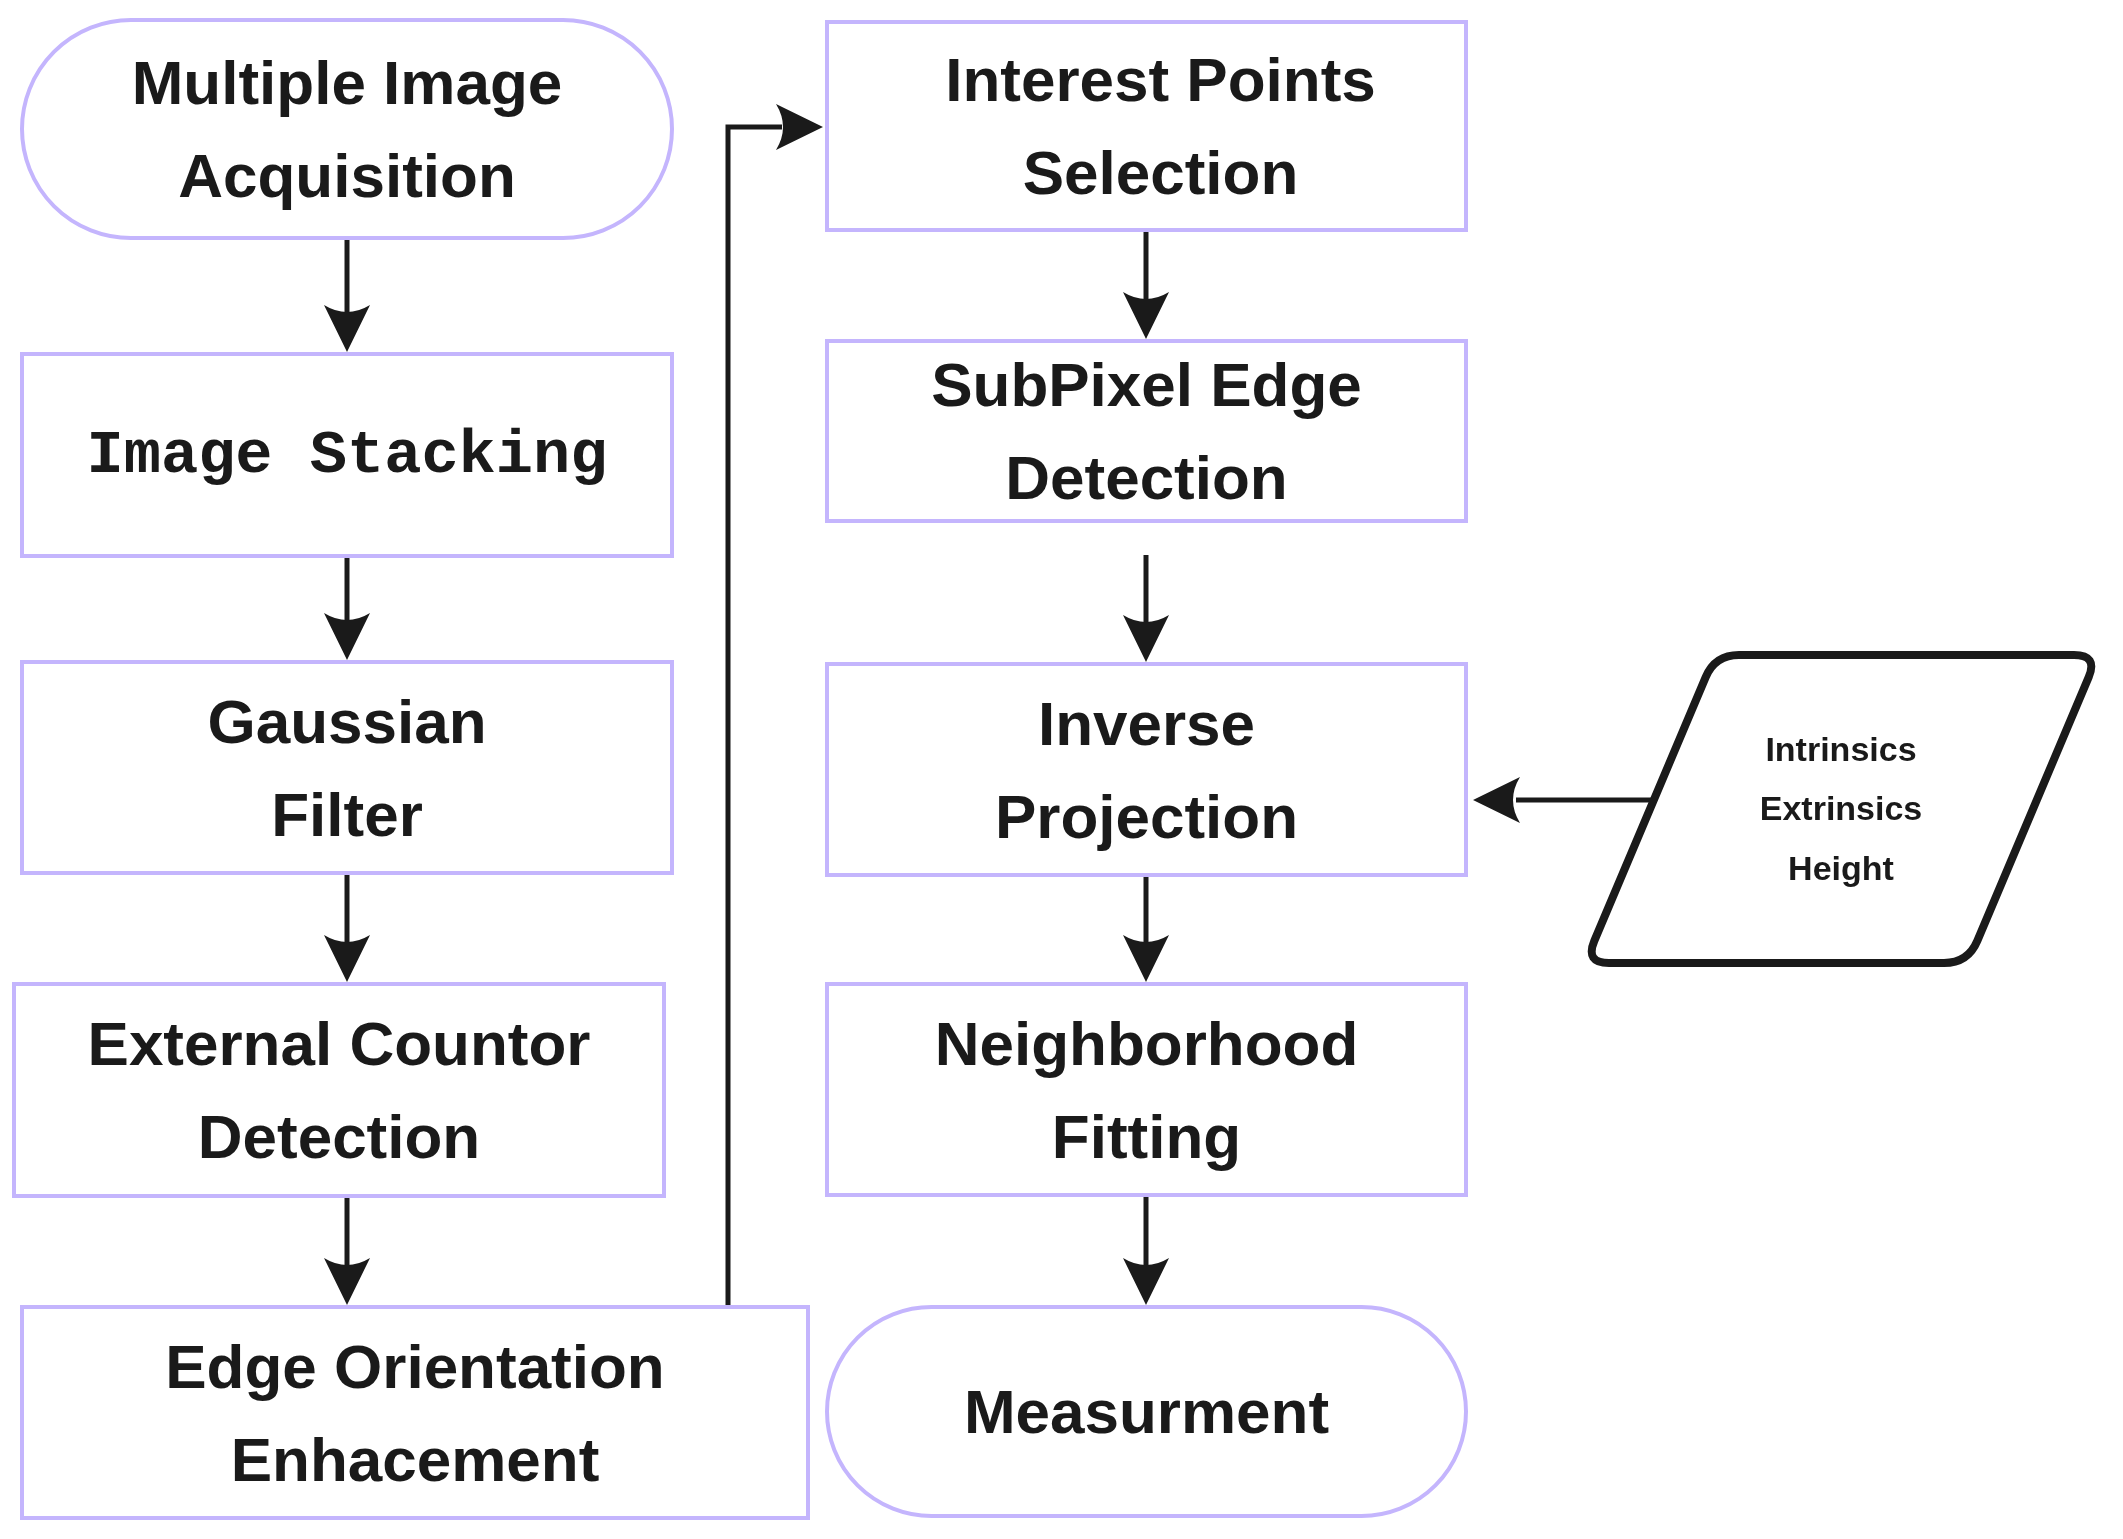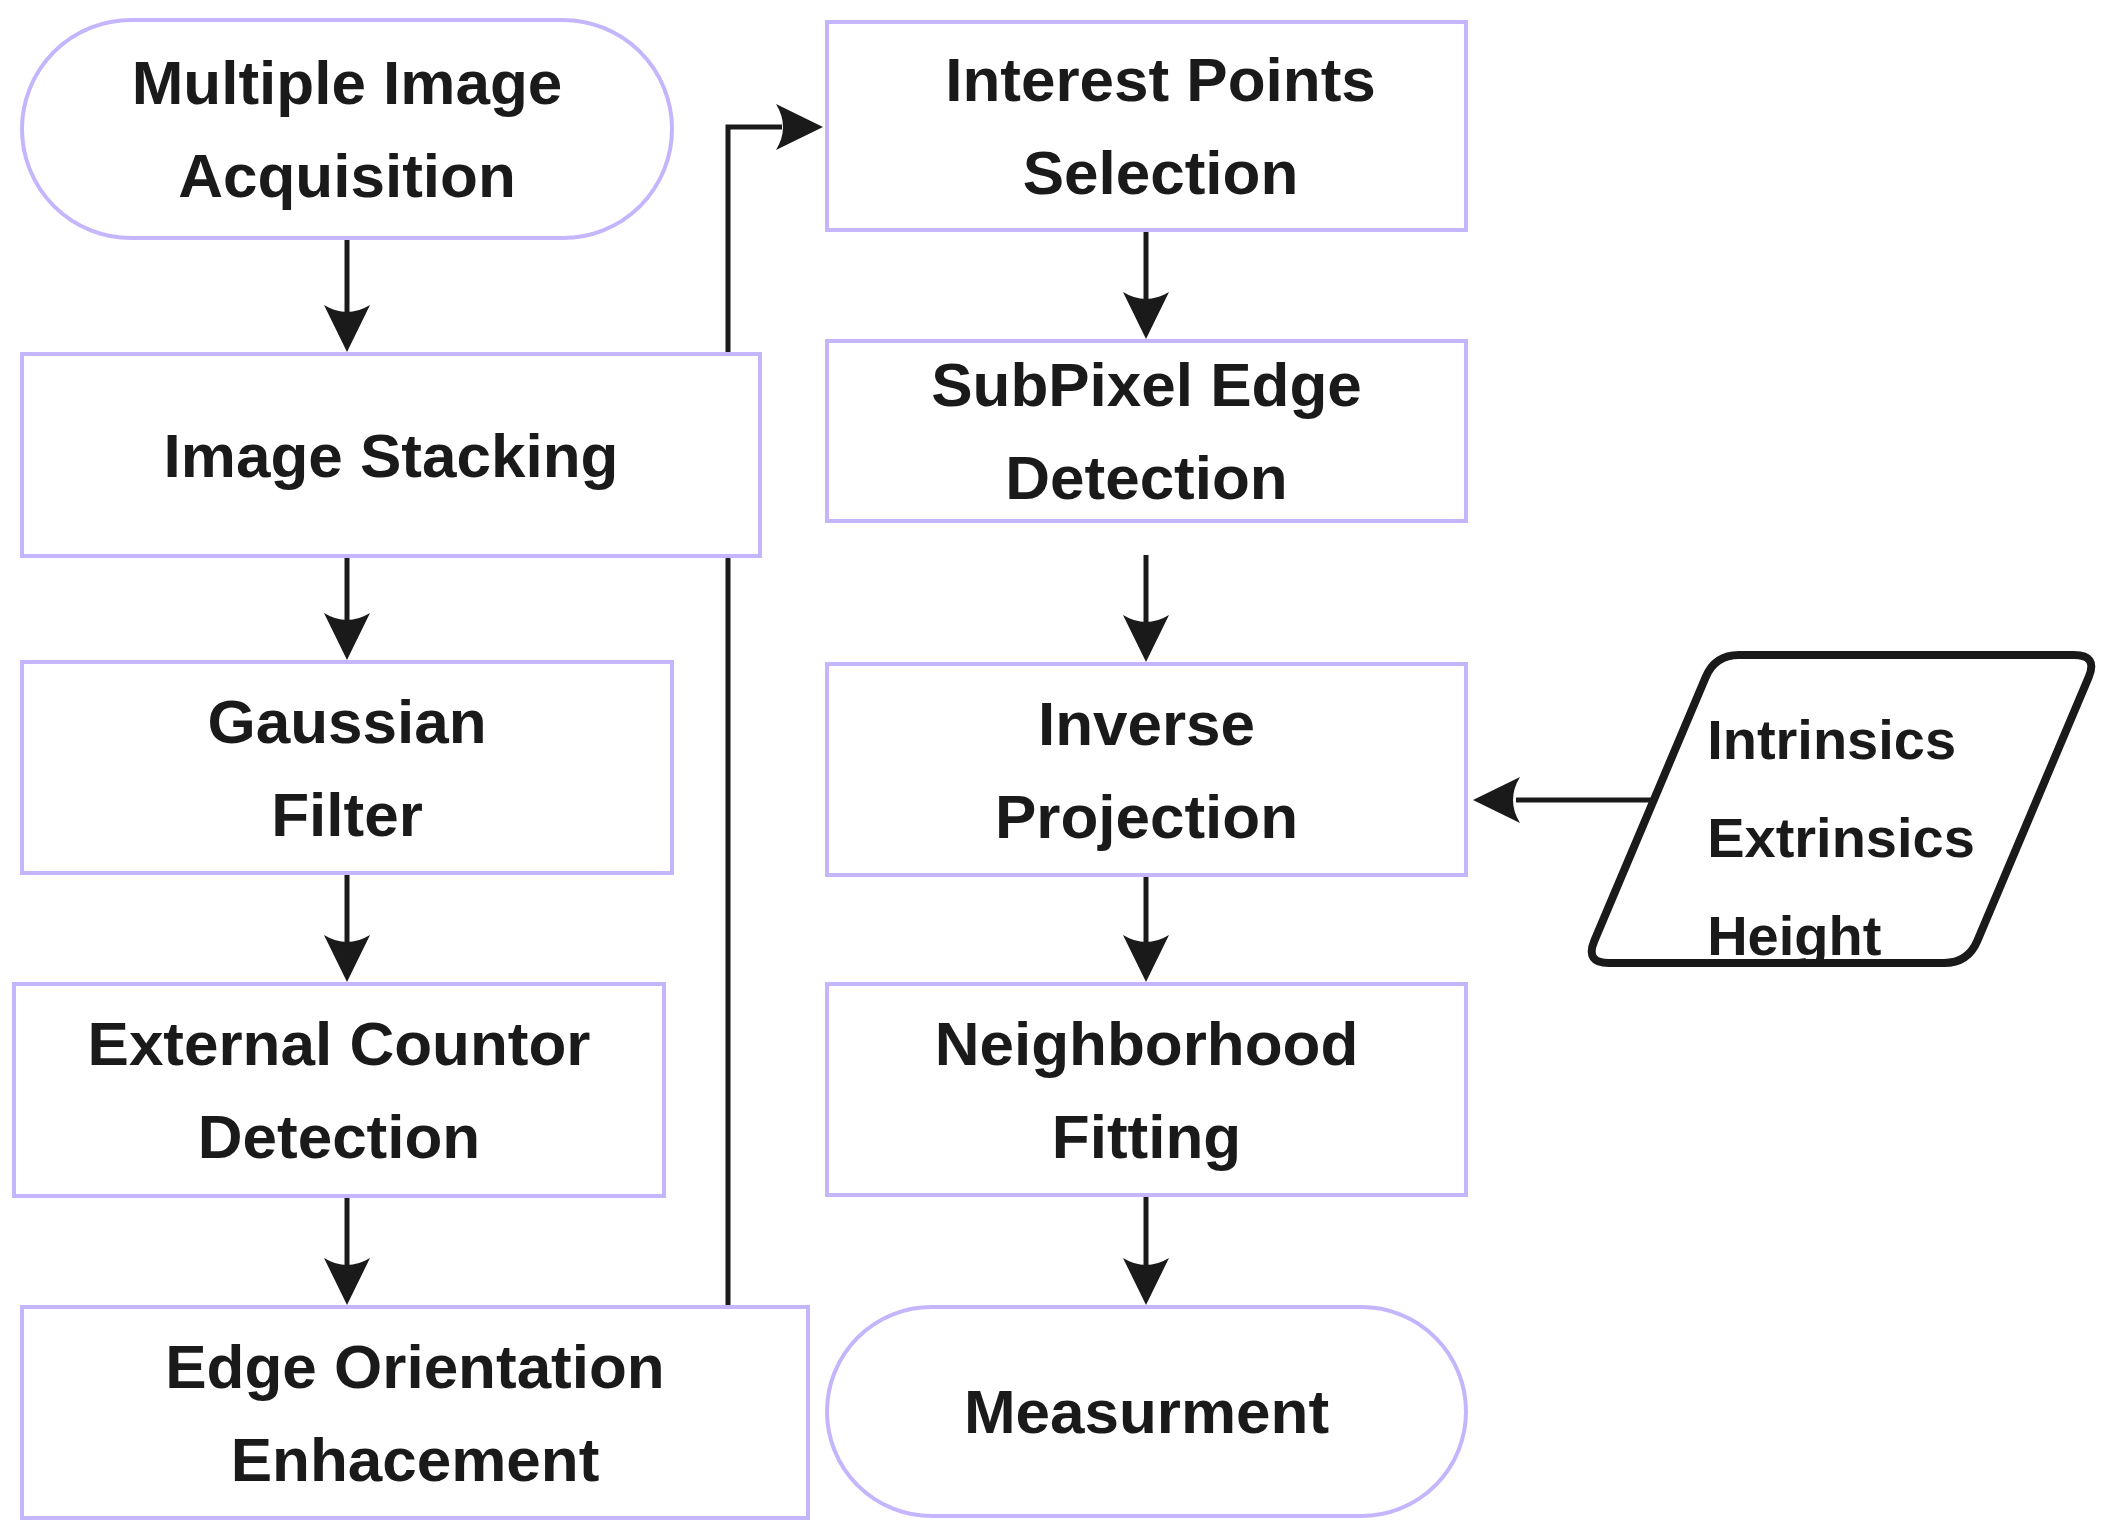--- a/index.html
+++ b/index.html
@@ -33,40 +33,41 @@
     text-align: center;
     font-weight: 700;
     font-size: 62px;
     line-height: 1.5;
     white-space: pre-line;
     letter-spacing: 0px;
   }
   .stadium { border-radius: 120px; }
   
   .n-acquisition { left: 20px;  top: 18px;   width: 654px; height: 222px; border-radius: 111px; }
-  .n-stacking    { left: 20px;  top: 352px;  width: 742px; height: 206px; }
+  .n-stacking    { left: 20px;  top: 352px;  width: 654px; height: 206px; font-family: Liberation Mono, monospace; }
   .n-gaussian    { left: 20px;  top: 660px;  width: 654px; height: 215px; }
   .n-external    { left: 12px;  top: 982px;  width: 654px; height: 216px; }
   .n-edgeorient  { left: 20px;  top: 1305px; width: 790px; height: 215px; }
   
   .n-interest    { left: 825px; top: 20px;   width: 643px; height: 212px; padding-left: 28px; }
   .n-subpixel    { left: 825px; top: 339px;  width: 643px; height: 184px; }
   .n-inverse     { left: 825px; top: 662px;  width: 643px; height: 215px; }
   .n-neighbor    { left: 825px; top: 982px;  width: 643px; height: 215px; }
   .n-measurment  { left: 825px; top: 1305px; width: 643px; height: 213px; border-radius: 107px; }
   
   .n-params {
     position: absolute;
-    left: 1641px; top: 684px;
+    left: 1641px; top: 655px;
     width: 400px; height: 308px;
     display: flex;
     align-items: center;
     justify-content: center;
+    text-align: center;
     font-weight: 700;
-    font-size: 56px;
+    font-size: 34px;
     line-height: 1.75;
     white-space: pre-line;
     background: transparent;
     border: none;
   }
 </style>
 </head>
 <body>
 
 <div id="canvas">

